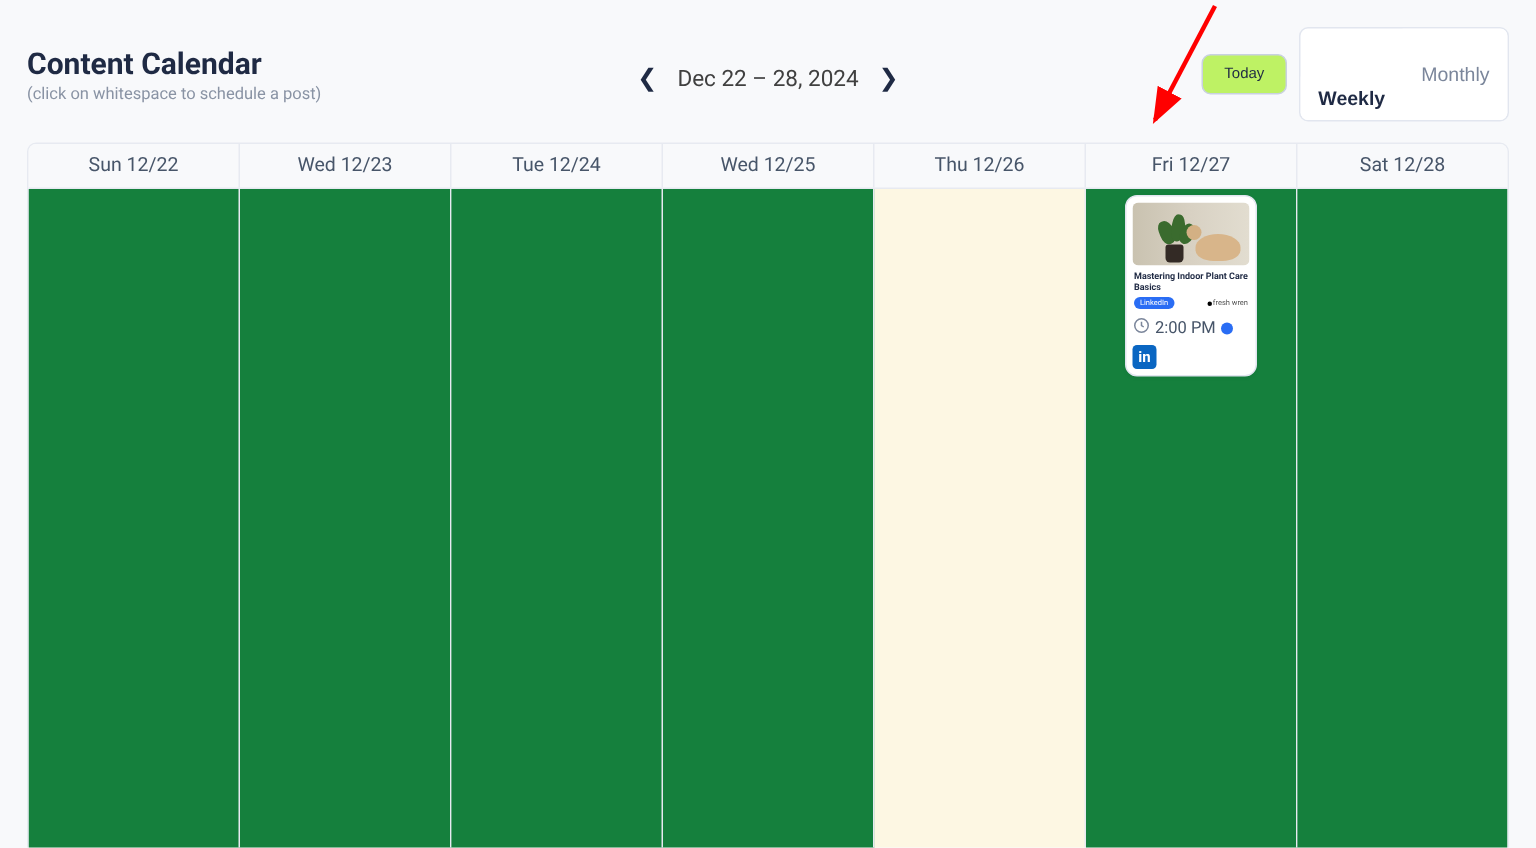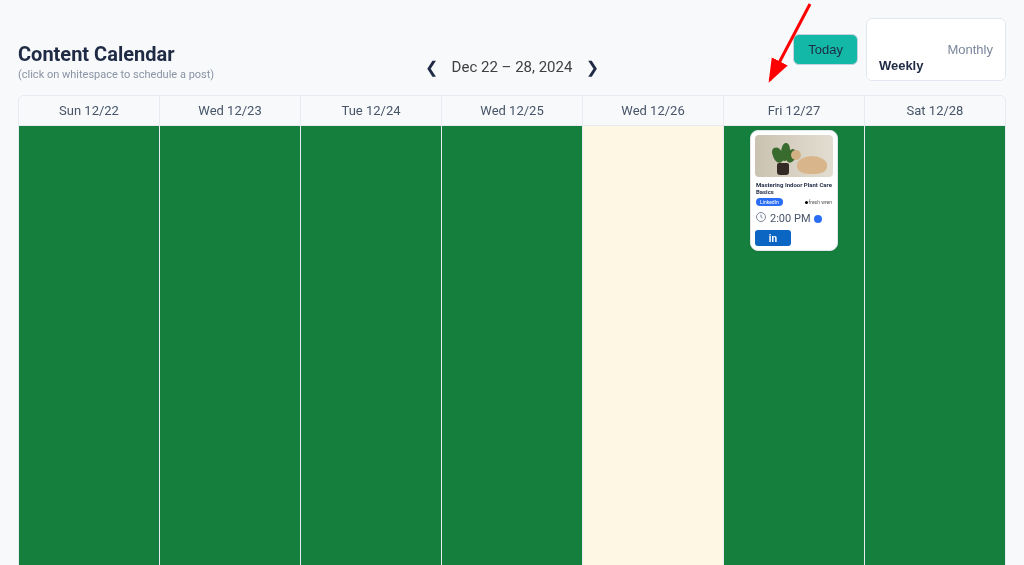--- a/index.html
+++ b/index.html
@@ -1,26 +1,26 @@
 <!DOCTYPE html>
 <html><head>
   <meta charset="utf-8">
   <style>
     * { box-sizing: border-box; margin: 0; padding: 0; }
     body { font-family: -apple-system, BlinkMacSystemFont, "Segoe UI", Roboto, Arial, sans-serif; background: #f8f9fb; width: 1024px; height: 565px; overflow: hidden; position: relative; color: #1f2a44; }
     .container { padding: 18px 18px 8px 18px; }
-    .header-row { display: flex; align-items: flex-end; justify-content: space-between; margin-bottom: 14px; }
+    .header-row { display: flex; align-items: center; justify-content: space-between; margin-bottom: 14px; }
     .header-left { flex: 0 0 auto; }
     .title { font-size: 20px; font-weight: 700; color: #1f2a44; }
     .subtitle { font-size: 11px; color: #8993a4; margin-top: 2px; }
     .header-center { position: absolute; left: 50%; transform: translateX(-50%); display: flex; align-items: center; gap: 6px; margin-top: 4px; }
     .arrow-btn { width: 28px; height: 28px; border-radius: 6px; border: none; background: transparent; cursor: pointer; font-size: 16px; color: #1f2a44; display:flex; align-items:center; justify-content:center; }
     .date-range { font-size: 15px; font-weight: 400; color: #404040; }
     .header-right { display: flex; align-items: center; gap: 8px; }
-    .today-btn { padding: 7px 14px; font-size: 13px; border: 1px solid #c9d1e0; border-radius: 6px; background: #14b8a6; color: #1f2a44; cursor: pointer; }
+    .today-btn { padding: 7px 14px; font-size: 10px; border: 1px solid #c9d1e0; border-radius: 6px; background: #bef264; color: #1f2a44; cursor: pointer; }
     .view-seg { display: flex; border: 1px solid #e2e6ef; border-radius: 6px; background: #fff; overflow: hidden; }
     .seg-btn { padding: 7px 12px; font-size: 13px; border: none; background: #fff; cursor: pointer; color: #7b869b; }
     .seg-btn.active { color: #1f2a44; font-weight: 600; margin-top: 32px; }
     .calendar { border: 1px solid #e7eaf1; border-radius: 6px; overflow: hidden; background:#f8f9fb; }
     .day-headers { display: flex; border-bottom: 1px solid #e7eaf1; background: #f8f9fb; }
     .day-header { flex: 1; text-align: center; font-size: 13px; color: #475569; padding: 7px 0; border-right: 1px solid #e7eaf1; }
     .day-header:last-child { border-right: none; }
     .day-grid { display: flex; height: 445px; }
     .day-col { flex: 1; border-right: 1px solid #e7eaf1; background: #15803d; padding: 4px; cursor: pointer; }
     .day-col:last-child { border-right: none; }
@@ -34,21 +34,21 @@
     .card-img .dog { position:absolute; right:6px; bottom:3px; width:30px; height:18px; background:#d8b58a; border-radius: 50% 50% 40% 40%; }
     .card-img .dog::after { content:""; position:absolute; left:-6px; top:-6px; width:10px; height:10px; background:#d3b084; border-radius:50%; }
     .card-caption { font-size: 6px; font-weight: 700; color: #1f2a44; line-height: 1.2; margin-bottom:3px; padding-left:1px; }
     .caption-row { display:flex; justify-content:space-between; align-items:center; padding: 0 1px 3px 1px;}
     .pill-tiny { background:#2a6df4; color:#fff; font-size:5px; padding:1px 4px; border-radius:6px; }
     .fresh { font-size:5px; color:#555; display:flex; gap:1px; align-items:center; }
     .fresh-dot { width:3px; height:3px; background:#000; border-radius:50%;}
     .card-footer { display:flex; align-items:center; gap:3px; font-size:11px; color:#475569; margin-top:2px; }
     .clock-icon svg { width:12px; height:12px; stroke:#7b869b; }
     .status-dot { width:8px; height:8px; background:#2a6df4; border-radius:50%; margin-left:1px; }
-    .li-badge { margin-top:4px; width:36px; height:16px; background:#0a66c2; color:#fff; border-radius:3px; display:flex; align-items:center; justify-content:center; font-size:10px; font-weight:700; }
+    .li-badge { margin-top:4px; width:16px; height:16px; background:#0a66c2; color:#fff; border-radius:3px; display:flex; align-items:center; justify-content:center; font-size:10px; font-weight:700; }
     .legend { display: flex; gap: 16px; padding: 10px 6px 0 6px; font-size: 12px; color: #475569; align-items:center; }
     .legend-item { display:flex; align-items:center; gap:6px; }
     .legend-dot { width:9px; height:9px; border-radius:50%; }
     .annotation-arrow { position:absolute; left:690px; top:0px; width:130px; height:90px; pointer-events:none; z-index:50; }
   </style>
 </head>
 <body>
 
 <div class="container">
   <div class="header-row">
@@ -75,21 +75,21 @@
       </div>
     </div>
   </div>
 
   <div class="calendar">
     <div class="day-headers" id="day-headers">
         <div class="day-header">Sun 12/22</div>
         <div class="day-header">Wed 12/23</div>
         <div class="day-header">Tue 12/24</div>
         <div class="day-header">Wed 12/25</div>
-        <div class="day-header">Wed 12/26</div>
+        <div class="day-header">Thu 12/26</div>
         <div class="day-header">Fri 12/27</div>
         <div class="day-header">Sat 12/28</div>
       </div>
     <div class="day-grid" id="day-grid">
         <div class="day-col"></div>
         <div class="day-col"></div>
         <div class="day-col"></div>
         <div class="day-col"></div>
         <div class="day-col today"></div>
         <div class="day-col">

